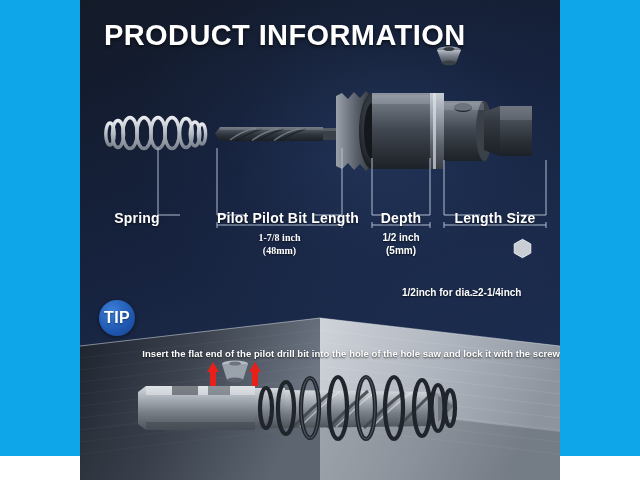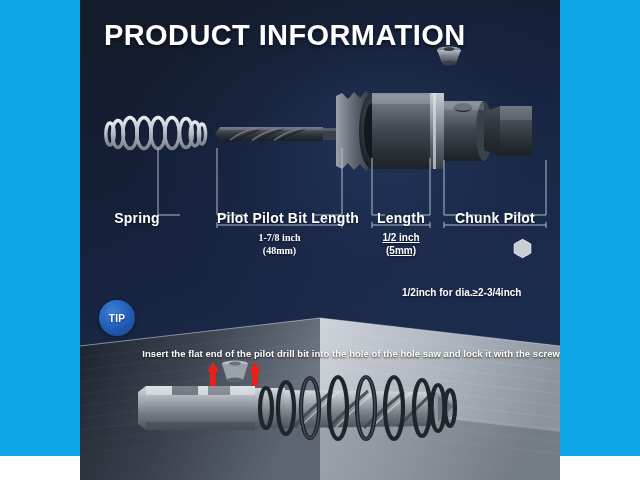--- a/index.html
+++ b/index.html
@@ -114,21 +114,21 @@
     height: 36px;
     border-radius: 50%;
     background: radial-gradient(circle at 36% 30%, #3d7fd6 0%, #205bb4 55%, #16418a 100%);
     box-shadow: 0 1px 4px rgba(0,0,0,0.45);
     display: flex;
     align-items: center;
     justify-content: center;
   }
   .tip-badge span {
     color: #ffffff;
-    font-size: 10px;
+    font-size: 16px;
     font-weight: bold;
     letter-spacing: 0.3px;
     text-shadow: 0 1px 2px rgba(0,0,0,0.45);
   }
 
   
   .metal-scene {
     position: absolute;
     left: 0;
     top: 300px;
@@ -287,35 +287,35 @@
         <path d="M292,228 L292,222 M292,225 L350,225 M350,228 L350,222"></path>
 
         <path d="M364,160 L364,215 M364,215 L400,215"></path>
         <path d="M466,160 L466,215 M466,215 L430,215"></path>
         <path d="M364,228 L364,222 M364,225 L466,225 M466,228 L466,222"></path>
       </g>
     </svg>
 
     <div class="mlabel" style="left:22px; top:210px; width:70px;">Spring</div>
     <div class="mlabel" style="left:137px; top:210px; width:125px;">Pilot Pilot Bit Length</div>
-    <div class="mlabel" style="left:292px; top:210px; width:58px;">Length</div>
-    <div class="mlabel" style="left:364px; top:210px; width:102px;">Chunk Pilot</div>
+    <div class="mlabel" style="left:292px; top:210px; width:58px;">Depth</div>
+    <div class="mlabel" style="left:364px; top:210px; width:102px;">Length Size</div>
 
     <div class="mvalue" style="left:137px; top:232px; width:125px;font-family:Liberation Serif, serif;">1-7/8 inch
 (48mm)</div>
-    <div class="mvalue" style="left:292px; top:232px; width:58px;text-decoration:underline;">1/2 inch
+    <div class="mvalue" style="left:292px; top:232px; width:58px;">1/2 inch
 (5mm)</div>
 
     <svg class="hex-icon" viewBox="0 0 24 24">
       <polygon points="12,1.5 21.5,6.8 21.5,17.2 12,22.5 2.5,17.2 2.5,6.8" fill="#c9ced5" stroke="#eef1f4" stroke-width="1"></polygon>
     </svg>
 
     <div class="specs">
       <div class="specs-group">
-        <div class="specs-line">1/2inch for dia.≥2-3/4inch</div>
+        <div class="specs-line">1/2inch for dia.≥2-1/4inch</div>
       </div>
       <div class="specs-group">
         <div class="specs-line">10mm for dia.&lt; 70mm</div>
         <div class="specs-line">13mm for dia.≥70mm</div>
       </div>
     </div>
 
     <svg class="metal-scene" viewBox="0 0 480 180" preserveAspectRatio="none">
       <defs>
         <linearGradient id="gMetalL" x1="0" y1="0" x2="1" y2="0.3">

